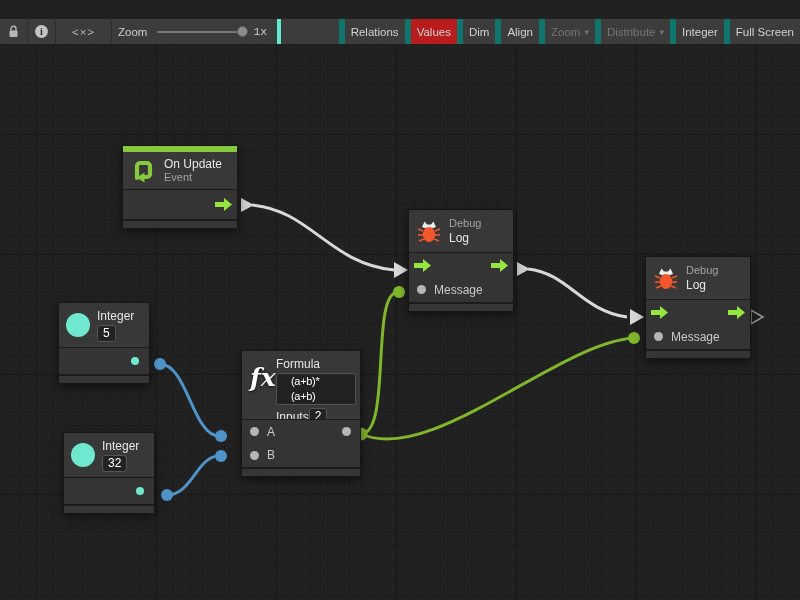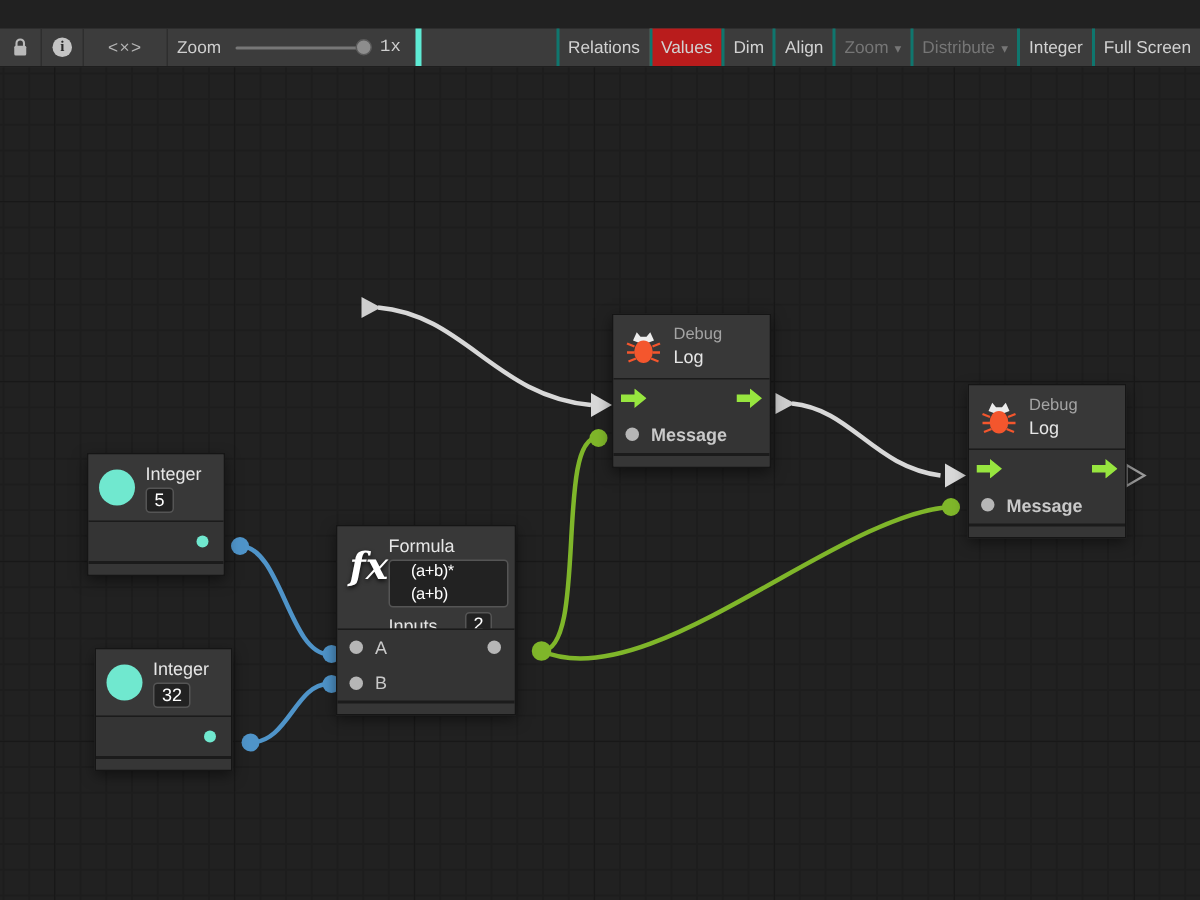--- a/index.html
+++ b/index.html
@@ -23,21 +23,21 @@
   .tbtn.sq { width:28px; }
   .tbtn.code { width:56px; color:#b5b5b5; letter-spacing:1px; }
   .graphname { display:flex; align-items:center; gap:6px; padding:0 12px 0 14px; color:#cfcfcf; }
   .zoomgrp { display:flex; align-items:center; padding:0 10px 0 6px; border-right:4px solid #5eead4; }
   .zoom-label { color:#cfcfcf; margin-right:10px; }
   .zoom-track { position:relative; width:88px; height:2px; background:#777; border-radius:1px; }
   .zoom-handle { position:absolute; right:-3px; top:-5px; width:11px; height:11px; border-radius:50%;
     background:#8d8d8d; border:1px solid #5a5a5a; }
   .zoom-value { margin-left:8px; color:#cfcfcf;font-family:Liberation Mono, monospace; }
   .rgroup { margin-left:auto; display:flex; align-items:stretch; }
-  .rgroup .tbtn { border-right:none; border-left:2px solid #0f766e; padding:0 6px; }
+  .rgroup .tbtn { border-right:none; border-left:6px solid #0f766e; padding:0 6px; }
   .tbtn.active { background:#b91c1c; }
   .tbtn.disabled { color:#767676; }
   .dd-arrow { font-size:9px; margin-left:4px; }
   .infocircle { width:13px; height:13px; border-radius:50%; background:#c4c4c4; color:#2a2a2a;
     font-size:10px; font-weight:bold; font-family:"Liberation Serif", serif;
     display:flex; align-items:center; justify-content:center; }
 
   
   .canvas { position:absolute; top:45px; left:0; width:800px; height:555px; background-color:#212121;
     background-image:
@@ -62,21 +62,21 @@
   .subtitle { color:#a4a4a4; font-size:11px; line-height:13px; }
   .valbox { display:inline-block; background:#222; border:1px solid #555; border-radius:3px;
     color:#fff; font-size:12px; line-height:15px; padding:0 5px; margin-top:2px; }
   .teal-circle { width:24px; height:24px; border-radius:50%; background:#70e8cf; flex:0 0 auto; }
   .teal-dot { width:8px; height:8px; border-radius:50%; background:#70e8cf; }
   .gray-dot { width:9px; height:9px; border-radius:50%; background:#b6b6b6; flex:0 0 auto; }
   .portlabel { color:#c9c9c9; font-size:12px; margin-left:8px; }
   .fx { position:absolute; left:8px; top:12px; font-family:"DejaVu Serif", serif; font-style:italic;
     font-weight:bold; font-size:25px; color:#fff; text-shadow:0 1px 3px rgba(0,0,0,.8); }
   .flowrow { justify-content:space-between; padding:0 5px; }
-  .msgrow { padding:0 0 0 8px;font-weight:bold; }
+  .msgrow { padding:0 0 0 8px; }
 </style>
 </head>
 <body>
 
 <div id="stage">
 
 
   <div class="toolbar">
     <div class="tbtn sq">
       <svg width="11" height="13" viewBox="0 0 11 13">
@@ -148,20 +148,39 @@
     <circle cx="634" cy="338" r="6" fill="#7fb62a"></circle>
 
     <path d="M 160,364 C 187,364 193,436 219,436" stroke="#4f94c9" stroke-width="3" fill="none"></path>
     <path d="M 167,495 C 192,495 197,456 219,456" stroke="#4f94c9" stroke-width="3" fill="none"></path>
     <circle cx="160" cy="364" r="6" fill="#4f94c9"></circle>
     <circle cx="221" cy="436" r="6" fill="#4f94c9"></circle>
     <circle cx="167" cy="495" r="6" fill="#4f94c9"></circle>
     <circle cx="221" cy="456" r="6" fill="#4f94c9"></circle>
   </svg>
 
+  <div class="node" style="left:122px; top:145px; width:116px;">
+    <div class="event-bar"></div>
+    <div class="sec hdr" style="height:37px;">
+      <svg width="27" height="27" viewBox="0 0 27 27">
+        <path d="M7,21 V9 a3,3 0 0 1 3,-3 h7 a3,3 0 0 1 3,3 v8 a3,3 0 0 1 -3,3 h-5" fill="none" stroke="#87c93f" stroke-width="4.2" stroke-linecap="round"></path>
+        <polygon points="14.5,15.5 14.5,25.5 6.5,20.5" fill="#87c93f"></polygon>
+      </svg>
+      <div>
+        <div class="title">On Update</div>
+        <div class="subtitle">Event</div>
+      </div>
+    </div>
+    <div class="sec bdy" style="height:30px; justify-content:flex-end; padding-right:5px;">
+      <svg width="17" height="13" viewBox="0 0 17 13">
+        <path d="M0,4 h9 V0 l8,6.5 -8,6.5 V9 H0 z" fill="#97e53f"></path>
+      </svg>
+    </div>
+    <div class="ftr"></div>
+  </div>
 
   <div class="node" style="left:408px; top:209px; width:106px;">
     <div class="sec hdr" style="height:42px;">
       <svg width="26" height="27" viewBox="0 0 26 27">
         <path d="M6,9 L8.5,3.5 L11,6.5 h4 L17.5,3.5 L20,9 Q13,12.5 6,9 Z" fill="#ececec"></path>
         <g stroke="#f4562d" stroke-width="1.6">
           <line x1="7" y1="13" x2="2" y2="11"></line>
             <line x1="7" y1="17" x2="2" y2="17"></line>
             <line x1="8" y1="21" x2="3" y2="23"></line>
           <line x1="19" y1="13" x2="24" y2="11"></line>
@@ -245,26 +264,26 @@
         <div class="title">Integer</div>
         <span class="valbox">32</span>
       </div>
     </div>
     <div class="sec bdy" style="height:27px; justify-content:flex-end; padding-right:10px;">
       <span class="teal-dot"></span>
     </div>
     <div class="ftr"></div>
   </div>
 
-  <div class="node" style="left:224px; top:350px; width:120px;">
+  <div class="node" style="left:241px; top:350px; width:120px;">
     <div class="hdr" style="display:block; position:relative; height:68px; padding:6px 4px 4px 34px;">
       <span class="fx">fx</span>
       <div class="title">Formula</div>
       <span class="valbox" style="font-size:11px; max-width:82px; padding:0 14px; letter-spacing:-0.3px;">(a+b)*(a+b)</span>
-      <div style="margin-top:3px; display:flex; align-items:center; gap:18px;">
+      <div style="margin-top:3px; display:flex; align-items:center; gap:0;">
         <span class="title">Inputs</span>
         <span class="valbox" style="margin-top:0;">2</span>
       </div>
     </div>
     <div class="sec bdy" style="height:24px; position:relative; padding-left:8px;">
       <span class="gray-dot"></span>
       <span class="portlabel">A</span>
       <span class="gray-dot" style="position:absolute; right:9px;"></span>
     </div>
     <div class="sec bdy" style="height:24px; border-top:none; padding-left:8px;">

